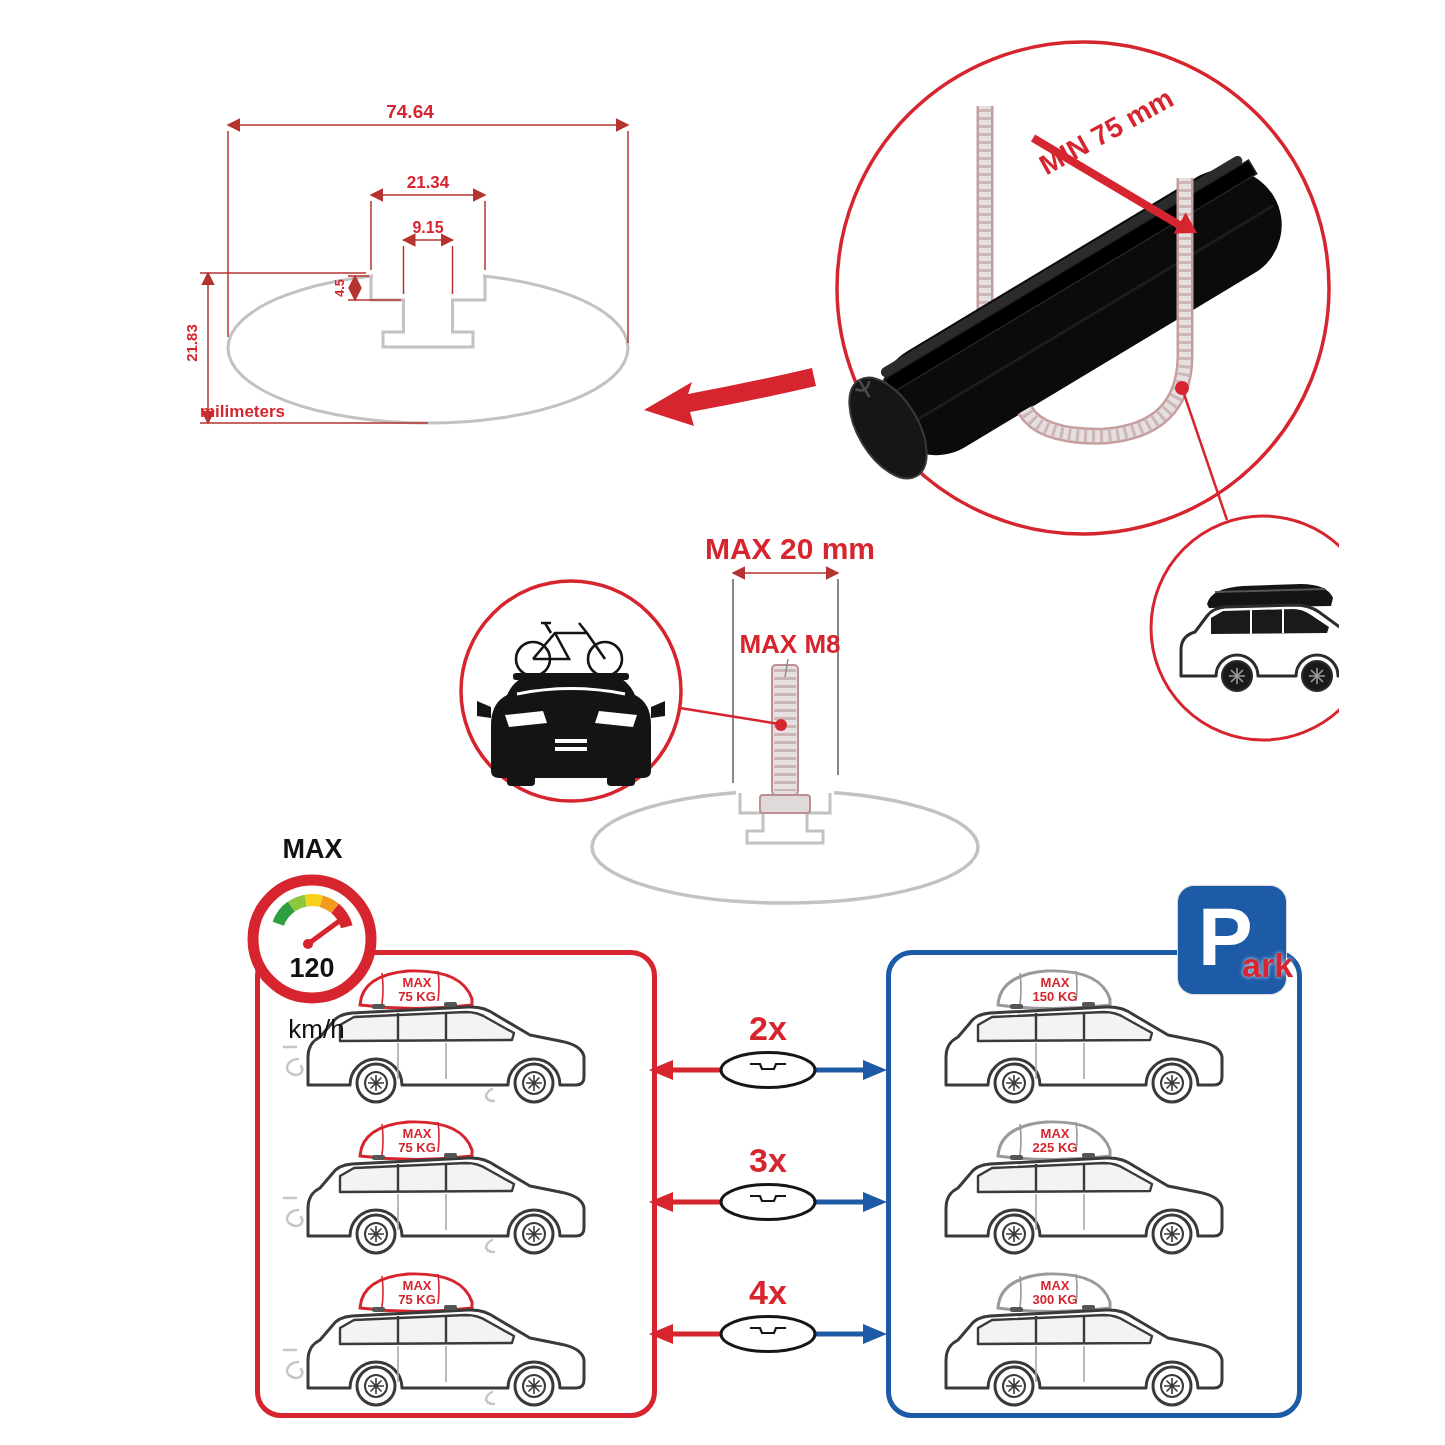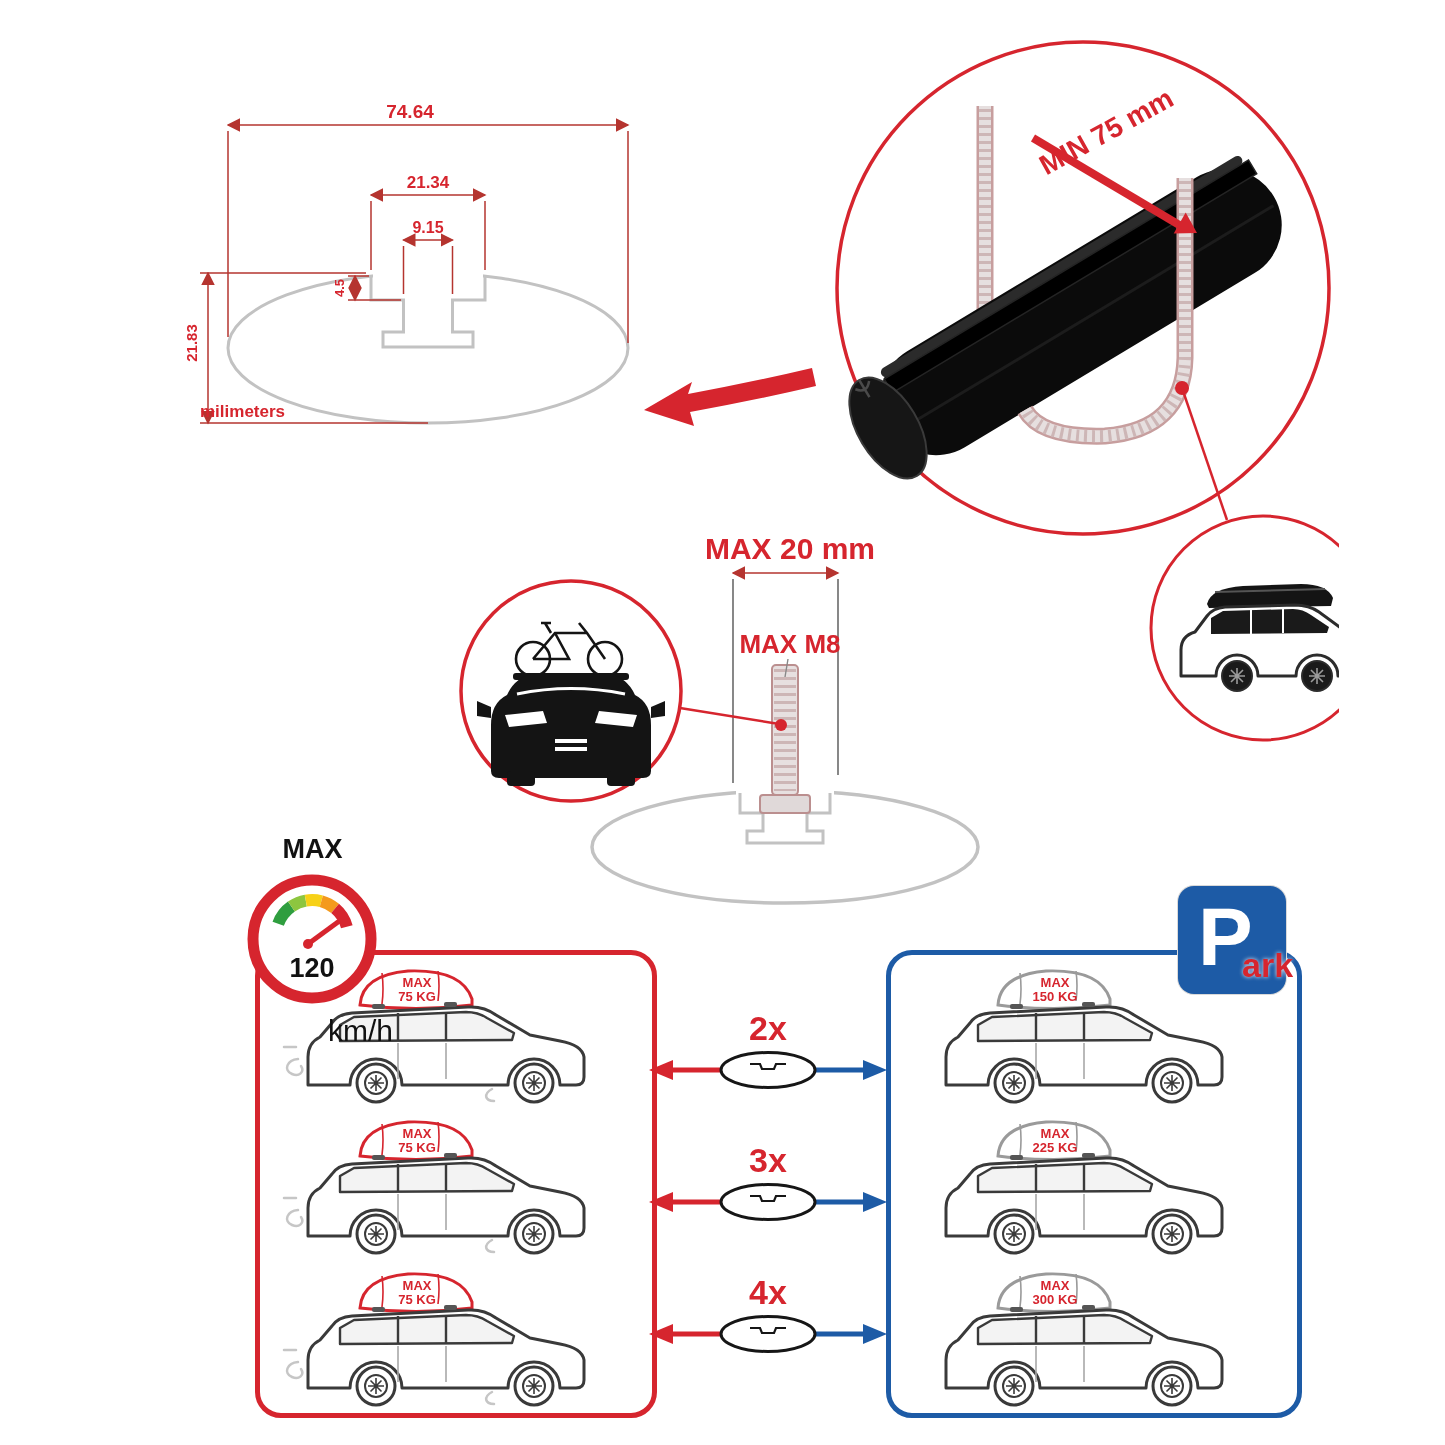--- a/index.html
+++ b/index.html
@@ -5,21 +5,21 @@
   html,body{margin:0;padding:0}
   body{font-family:"Liberation Sans",sans-serif;background:#fff}
   .canvas{position:relative;width:1339px;height:1445px;background:#fff;overflow:hidden}
   .abs{position:absolute}
   svg text{font-family:"Liberation Sans",sans-serif}
   .panel{position:absolute;background:#fff;display:flex;flex-direction:column;justify-content:space-evenly;align-items:center;z-index:2}
   .panel-red{border:5px solid #d6252e;border-radius:26px}
   .panel-blue{border:5px solid #1d5ba6;border-radius:26px}
   .car-row{width:360px;height:148px}
   .speed-label{position:absolute;left:245px;top:834px;width:135px;text-align:center;font-size:27px;font-weight:bold;color:#111;z-index:3}
-  .speed-unit{position:absolute;left:258px;top:1014px;width:135px;text-align:right;font-size:30px;color:#111;z-index:3}
+  .speed-unit{position:absolute;left:249px;top:1014px;width:135px;text-align:center;font-size:26px;color:#111;z-index:3}
   .p-sign{position:absolute;left:1178px;top:886px;width:108px;height:108px;background:#1d5ba6;border-radius:16px;z-index:6;box-shadow:0 0 0 1px #d9d9d9}
   .p-letter{position:absolute;left:20px;top:10px;font-size:82px;font-weight:bold;color:#fff;line-height:1}
   .p-suffix{position:absolute;left:64px;top:60px;font-size:34px;font-weight:bold;color:#d6252e;text-shadow:0 0 4px rgba(255,255,255,.9)}
 </style>
 </head>
 <body>
 
 <div class="canvas">
 
   <svg class="abs" style="left:170px;top:85px" width="520" height="370" viewBox="0 0 520 370">

